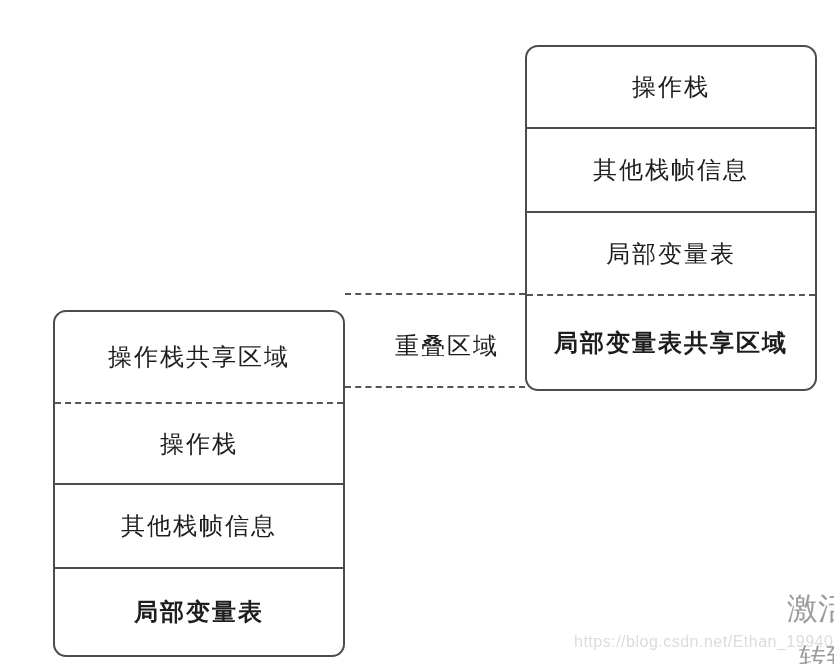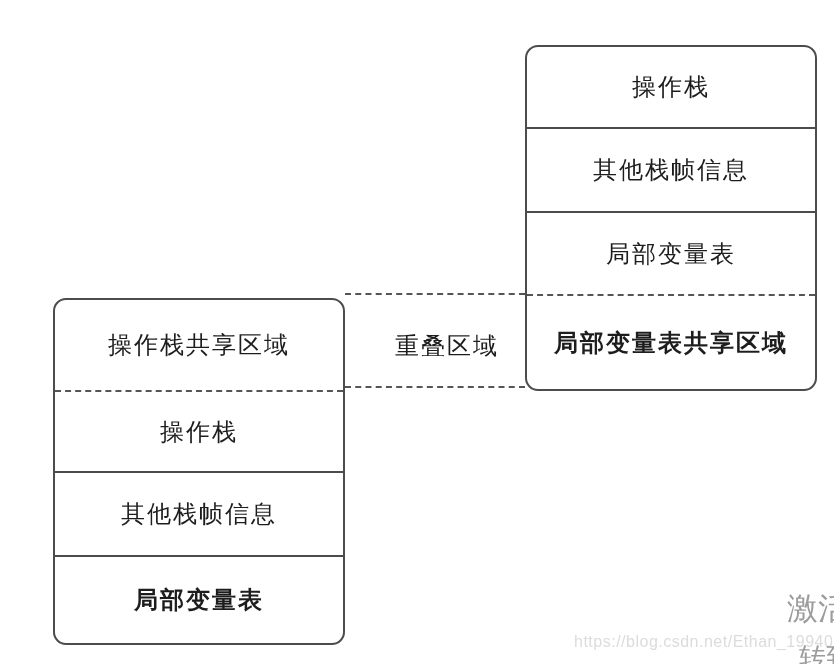--- a/index.html
+++ b/index.html
@@ -14,21 +14,21 @@
   .frame {
     position: absolute;
     box-sizing: border-box;
     border: 2px solid #4c4c4c;
     border-radius: 13px;
     background: #ffffff;
     display: flex;
     flex-direction: column;
   }
   .frame-right { left: 525px; top: 45px;  width: 292px; height: 346px; }
-  .frame-left  { left: 53px;  top: 298px; width: 292px; height: 347px; }
+  .frame-left  { left: 53px;  top: 310px; width: 292px; height: 347px; }
   .sec {
     box-sizing: border-box;
     display: flex;
     align-items: center;
     justify-content: center;
     font-size: 24px;
     letter-spacing: 2px;
     color: #1d1d1d;
   }
   .sec-border-solid  { border-bottom: 2px solid #4c4c4c; }

